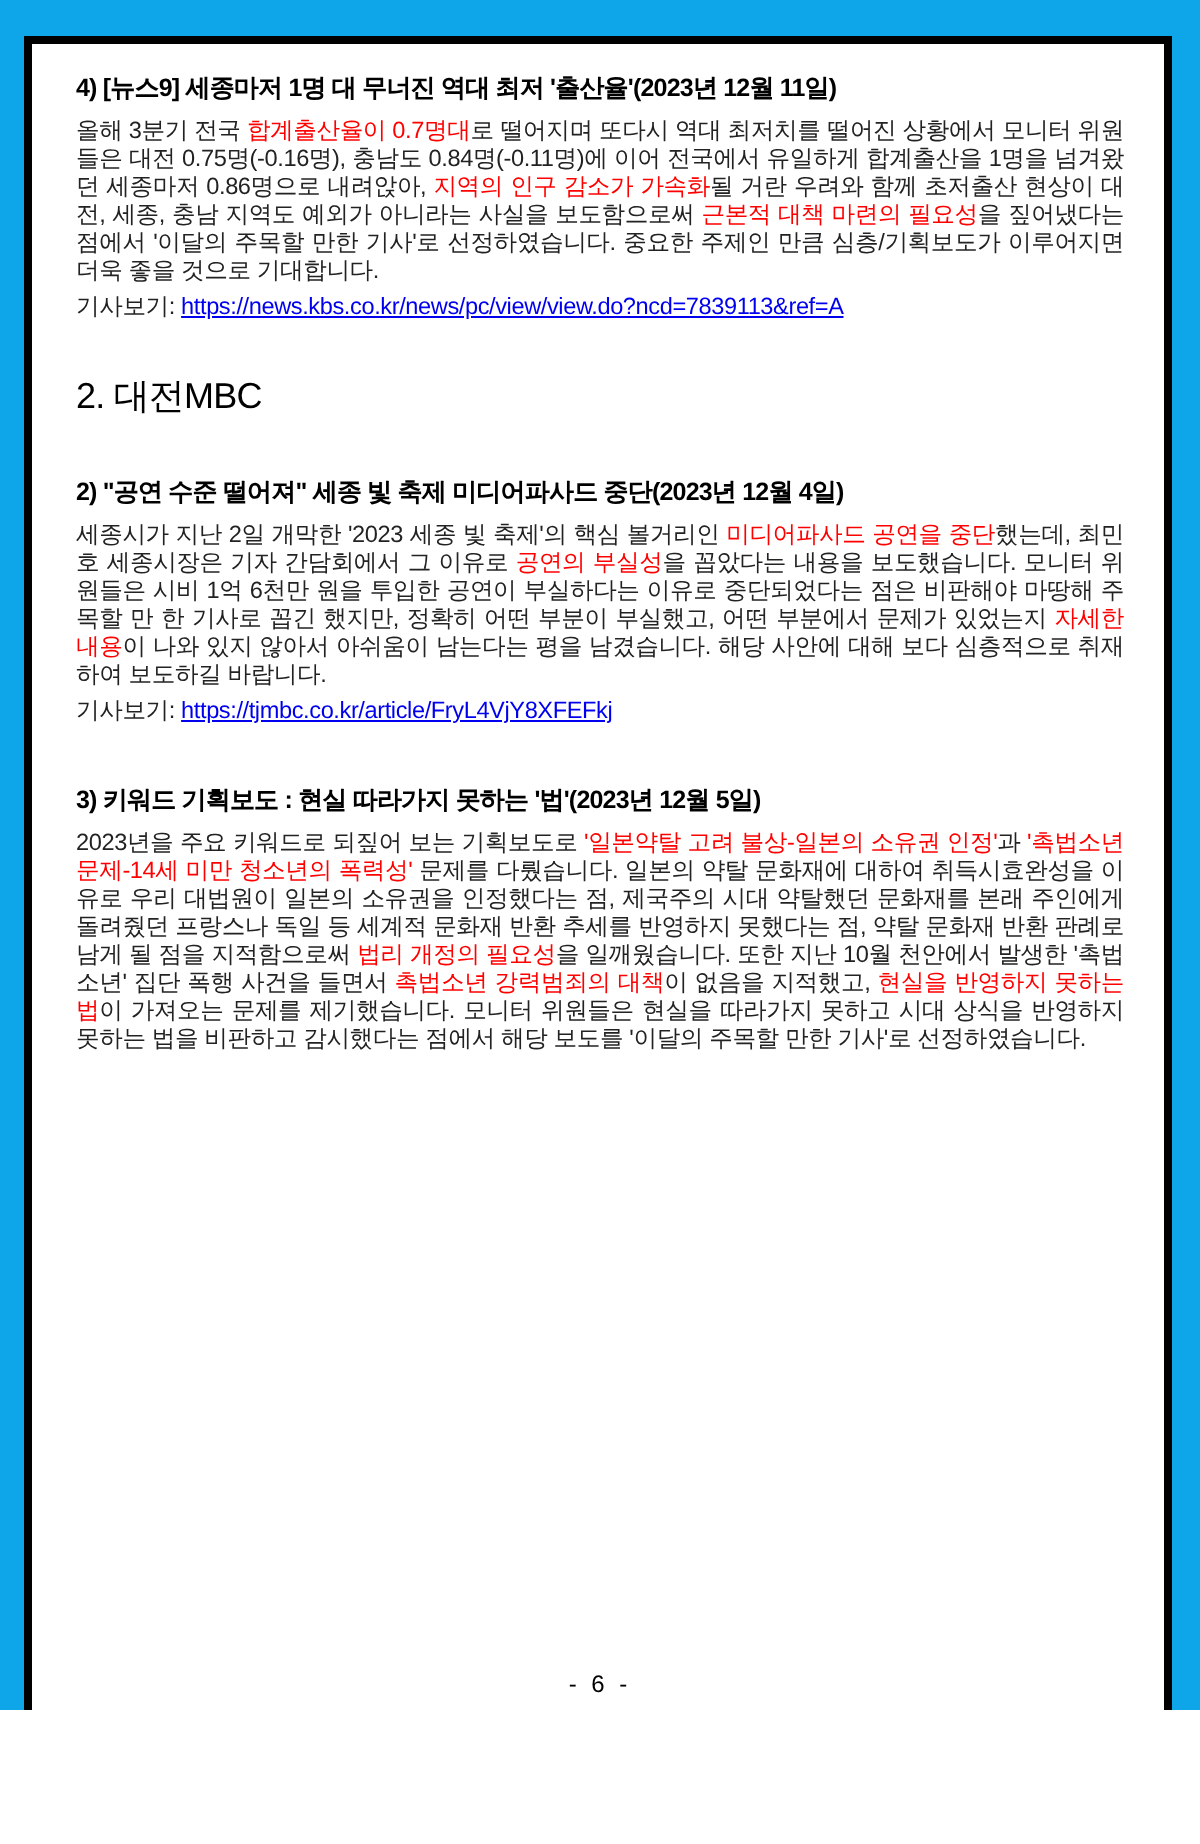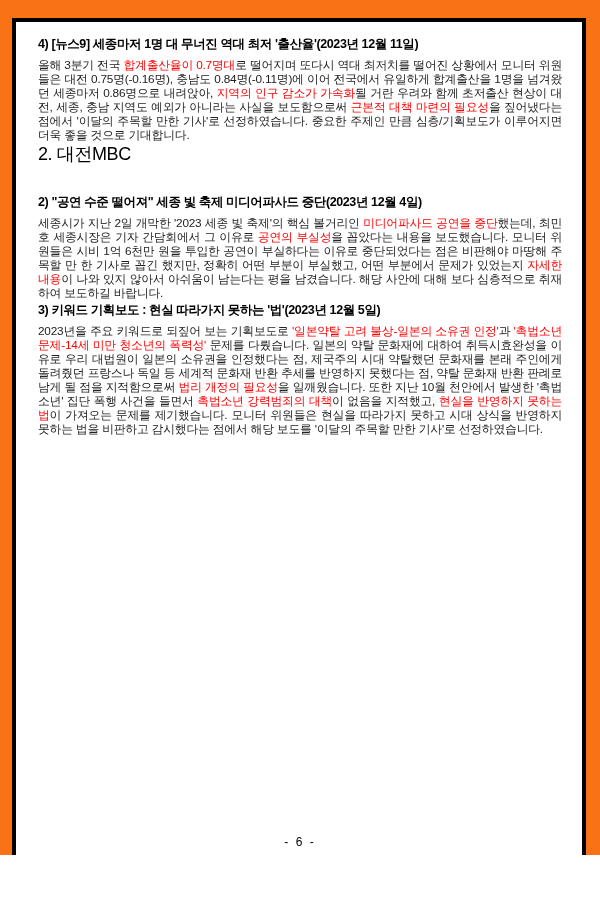--- a/index.html
+++ b/index.html
@@ -5,21 +5,21 @@
   html, body {
     margin: 0;
     padding: 0;
     background: #ffffff;
     font-family: "Liberation Sans", sans-serif;
   }
   .page {
     position: relative;
     width: 600px;
     height: 855px;
-    background: #f97316;
+    background: #0ea5e9;
     overflow: hidden;
   }
   .page-frame {
     position: absolute;
     left: 12px;
     top: 18px;
     width: 574px;
     height: 865px;
     box-sizing: border-box;
     border: 4px solid #000000;
@@ -81,29 +81,31 @@
 </style>
 </head>
 <body>
 
 <div class="page">
   <div class="page-frame">
     <div>
         <div class="section article">
           <div class="article-title">4) [뉴스9] 세종마저 1명 대 무너진 역대 최저 '출산율'(2023년 12월 11일)</div>
           <p class="article-body"><span>올해 3분기 전국 </span><span class="em-red">합계출산율이 0.7명대</span><span>로 떨어지며 또다시 역대 최저치를 떨어진 상황에서 모니터 위원들은 대전 0.75명(-0.16명), 충남도 0.84명(-0.11명)에 이어 전국에서 유일하게 합계출산을 1명을 넘겨왔던 세종마저 0.86명으로 내려앉아, </span><span class="em-red">지역의 인구 감소가 가속화</span><span>될 거란 우려와 함께 초저출산 현상이 대전, 세종, 충남 지역도 예외가 아니라는 사실을 보도함으로써 </span><span class="em-red">근본적 대책 마련의 필요성</span><span>을 짚어냈다는 점에서 '이달의 주목할 만한 기사'로 선정하였습니다. 중요한 주제인 만큼 심층/기획보도가 이루어지면 더욱 좋을 것으로 기대합니다.</span></p>
+          <p class="link-line"><span>기사보기: </span><a class="article-link" href="#">https://news.kbs.co.kr/news/pc/view/view.do?ncd=7839113&amp;ref=A</a></p>
         </div>
         <div class="section chapter">
           <div class="chapter-title">2. 대전MBC</div>
         </div>
         <div class="section article">
         </div>
         <div class="section article">
           <div class="article-title">2) "공연 수준 떨어져" 세종 빛 축제 미디어파사드 중단(2023년 12월 4일)</div>
           <p class="article-body"><span>세종시가 지난 2일 개막한 '2023 세종 빛 축제'의 핵심 볼거리인 </span><span class="em-red">미디어파사드 공연을 중단</span><span>했는데, 최민호 세종시장은 기자 간담회에서 그 이유로 </span><span class="em-red">공연의 부실성</span><span>을 꼽았다는 내용을 보도했습니다. 모니터 위원들은 시비 1억 6천만 원을 투입한 공연이 부실하다는 이유로 중단되었다는 점은 비판해야 마땅해 주목할 만 한 기사로 꼽긴 했지만, 정확히 어떤 부분이 부실했고, 어떤 부분에서 문제가 있었는지 </span><span class="em-red">자세한 내용</span><span>이 나와 있지 않아서 아쉬움이 남는다는 평을 남겼습니다. 해당 사안에 대해 보다 심층적으로 취재하여 보도하길 바랍니다.</span></p>
+          <p class="link-line"><span>기사보기: </span><a class="article-link" href="#">https://tjmbc.co.kr/article/FryL4VjY8XFEFkj</a></p>
         </div>
         <div class="section article">
           <div class="article-title">3) 키워드 기획보도 : 현실 따라가지 못하는 '법'(2023년 12월 5일)</div>
           <p class="article-body"><span>2023년을 주요 키워드로 되짚어 보는 기획보도로 </span><span class="em-red">'일본약탈 고려 불상-일본의 소유권 인정'</span><span>과 </span><span class="em-red">'촉법소년 문제-14세 미만 청소년의 폭력성'</span><span> 문제를 다뤘습니다. 일본의 약탈 문화재에 대하여 취득시효완성을 이유로 우리 대법원이 일본의 소유권을 인정했다는 점, 제국주의 시대 약탈했던 문화재를 본래 주인에게 돌려줬던 프랑스나 독일 등 세계적 문화재 반환 추세를 반영하지 못했다는 점, 약탈 문화재 반환 판례로 남게 될 점을 지적함으로써 </span><span class="em-red">법리 개정의 필요성</span><span>을 일깨웠습니다. 또한 지난 10월 천안에서 발생한 '촉법소년' 집단 폭행 사건을 들면서 </span><span class="em-red">촉법소년 강력범죄의 대책</span><span>이 없음을 지적했고, </span><span class="em-red">현실을 반영하지 못하는 법</span><span>이 가져오는 문제를 제기했습니다. 모니터 위원들은 현실을 따라가지 못하고 시대 상식을 반영하지 못하는 법을 비판하고 감시했다는 점에서 해당 보도를 '이달의 주목할 만한 기사'로 선정하였습니다.</span></p>
         </div>
       </div>
   </div>
   <div class="page-number">- 6 -</div>
 </div>
 

